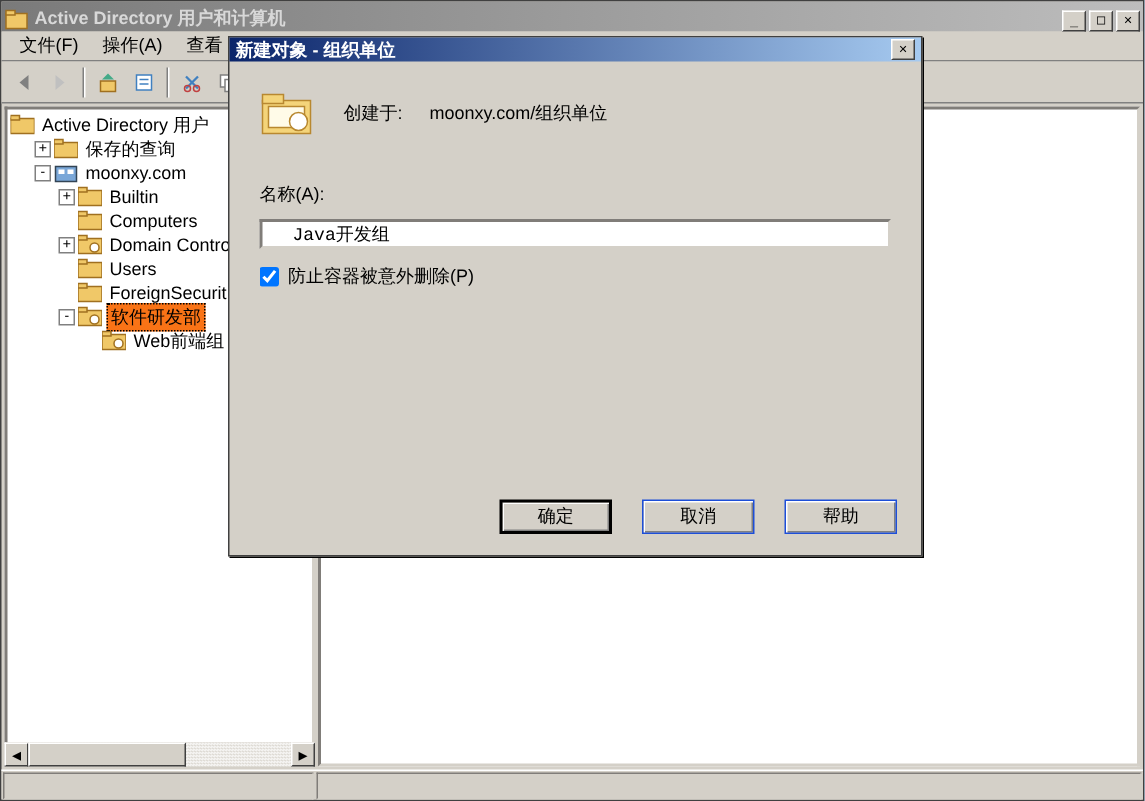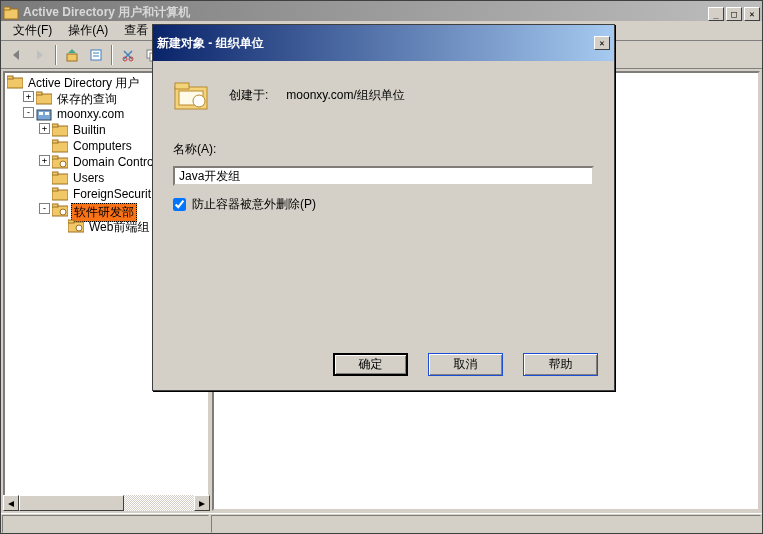--- a/index.html
+++ b/index.html
@@ -18,21 +18,21 @@
 
 .toolbar { height: 28px; background: #d4d0c8; display: flex; align-items: center; padding: 2px 4px; gap: 2px; border-bottom: 1px solid #808080; }
 .tool-btn { width: 22px; height: 22px; display: flex; align-items: center; justify-content: center; border: 1px solid transparent; cursor: pointer; }
 .tool-sep { width: 2px; height: 20px; border-left: 1px solid #808080; border-right: 1px solid #fff; margin: 0 2px; }
 
 .content-area { position: absolute; top: 70px; left: 2px; right: 2px; bottom: 22px; display: flex; }
 .tree-panel { width: 207px; height: 100%; background: #fff; border: 2px inset #d4d0c8; overflow: auto; }
 .right-panel { flex: 1; height: 100%; background: #fff; border: 2px inset #d4d0c8; margin-left: 2px; }
 
 .tree { padding: 2px; }
-.tree-node { display: flex; align-items: flex-start; height: 16px; white-space: nowrap; cursor: pointer; }
+.tree-node { display: flex; align-items: center; height: 16px; white-space: nowrap; cursor: pointer; }
 .tree-toggle { width: 11px; height: 11px; border: 1px solid #808080; display: inline-flex; align-items: center; justify-content: center; font-size: 9px; line-height: 1; margin-right: 2px; background: #fff; color: #000; font-family: monospace; }
 .tree-toggle.blank { border: none; background: transparent; }
 .tree-icon { width: 16px; height: 14px; margin-right: 3px; display: inline-flex; align-items: center; justify-content: center; }
 .tree-label { padding: 0 2px; }
 .tree-label.selected { background: #f97316; border: 1px dotted #000; }
 .indent-1 { padding-left: 16px; }
 .indent-2 { padding-left: 32px; }
 .indent-3 { padding-left: 48px; }
 
 .folder-icon svg { width: 16px; height: 14px; }
@@ -43,28 +43,28 @@
 .status-cell:last-child { flex: 1; }
 
 
 .hscroll { position: absolute; bottom: 22px; left: 2px; width: 207px; height: 16px; background: #d4d0c8; display: flex; }
 .hscroll .sbtn { width: 16px; height: 16px; background: #d4d0c8; border: 1px solid #fff; border-right-color:#404040; border-bottom-color:#404040; display:flex;align-items:center;justify-content:center; }
 .hscroll .strack { flex:1; background: repeating-conic-gradient(#d4d0c8 0 25%, #fff 0 50%) 0 0/2px 2px; }
 .hscroll .thumb { width: 60%; height: 100%; background:#d4d0c8; border:1px solid #fff; border-right-color:#404040; border-bottom-color:#404040; }
 
 
 .dialog { position: absolute; left: 152px; top: 24px; width: 463px; background: #d4d0c8; border: 1px solid #404040; box-shadow: 1px 1px 0 #000; }
-.dialog .dlg-titlebar { background: linear-gradient(to right, #0a246a, #a6caf0); height: 36px; display: flex; align-items: center; padding: 0 4px; color: #fff; font-weight: bold; }
+.dialog .dlg-titlebar { background: linear-gradient(to right, #0a246a, #a6caf0); height: 16px; display: flex; align-items: center; padding: 0 4px; color: #fff; font-weight: bold; }
 .dialog .dlg-titlebar .title { flex: 1; }
 .dialog .dlg-body { padding: 16px 20px 10px 20px; }
 .dlg-header-row { display: flex; align-items: center; margin-bottom: 28px; }
 .dlg-header-row .big-icon { width: 36px; height: 36px; margin-right: 20px; display:flex;align-items:center;justify-content:center; }
 .dlg-header-row .created-label { margin-right: 18px; }
 .dlg-label { display: block; margin-bottom: 8px; }
-.dlg-input { width: 100%; height: 20px; border: 2px inset #d4d0c8; background: #fff; padding: 0 4px; font-family: Liberation Sans, sans-serif; font-size: 12px; }
+.dlg-input { width: 100%; height: 20px; border: 2px inset #d4d0c8; background: #fff; padding: 0 20px; font-family: Liberation Mono, monospace; font-size: 12px; }
 .dlg-check-row { margin-top: 10px; display: flex; align-items: center; }
 .dlg-check-row input { margin-right: 6px; }
 .dlg-buttons { display: flex; justify-content: flex-end; gap: 20px; padding: 10px 16px 14px; }
 .dlg-btn { width: 75px; height: 23px; background: #d4d0c8; border: 1px solid #1d4ed8; box-shadow: inset 1px 1px 0 #fff, inset -1px -1px 0 #808080; cursor: pointer; font-family: inherit; font-size: 12px; }
 .dlg-btn.default { border: 2px solid #000; box-shadow: inset 1px 1px 0 #fff, inset -1px -1px 0 #808080; }
 </style>
 </head>
 <body>
 
 <div class="main-window">

